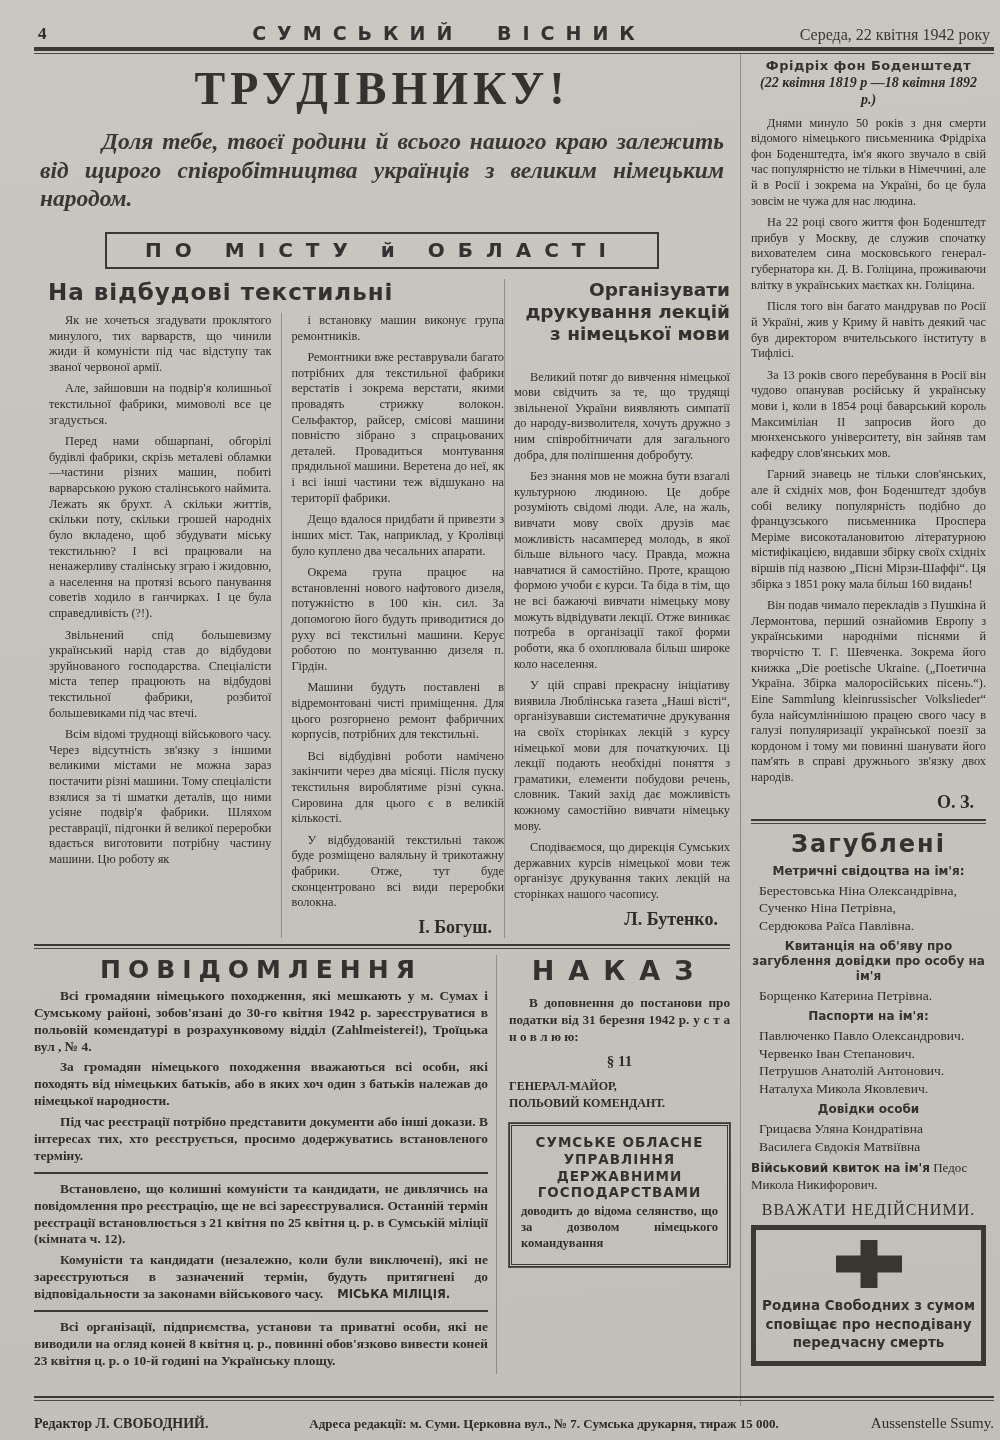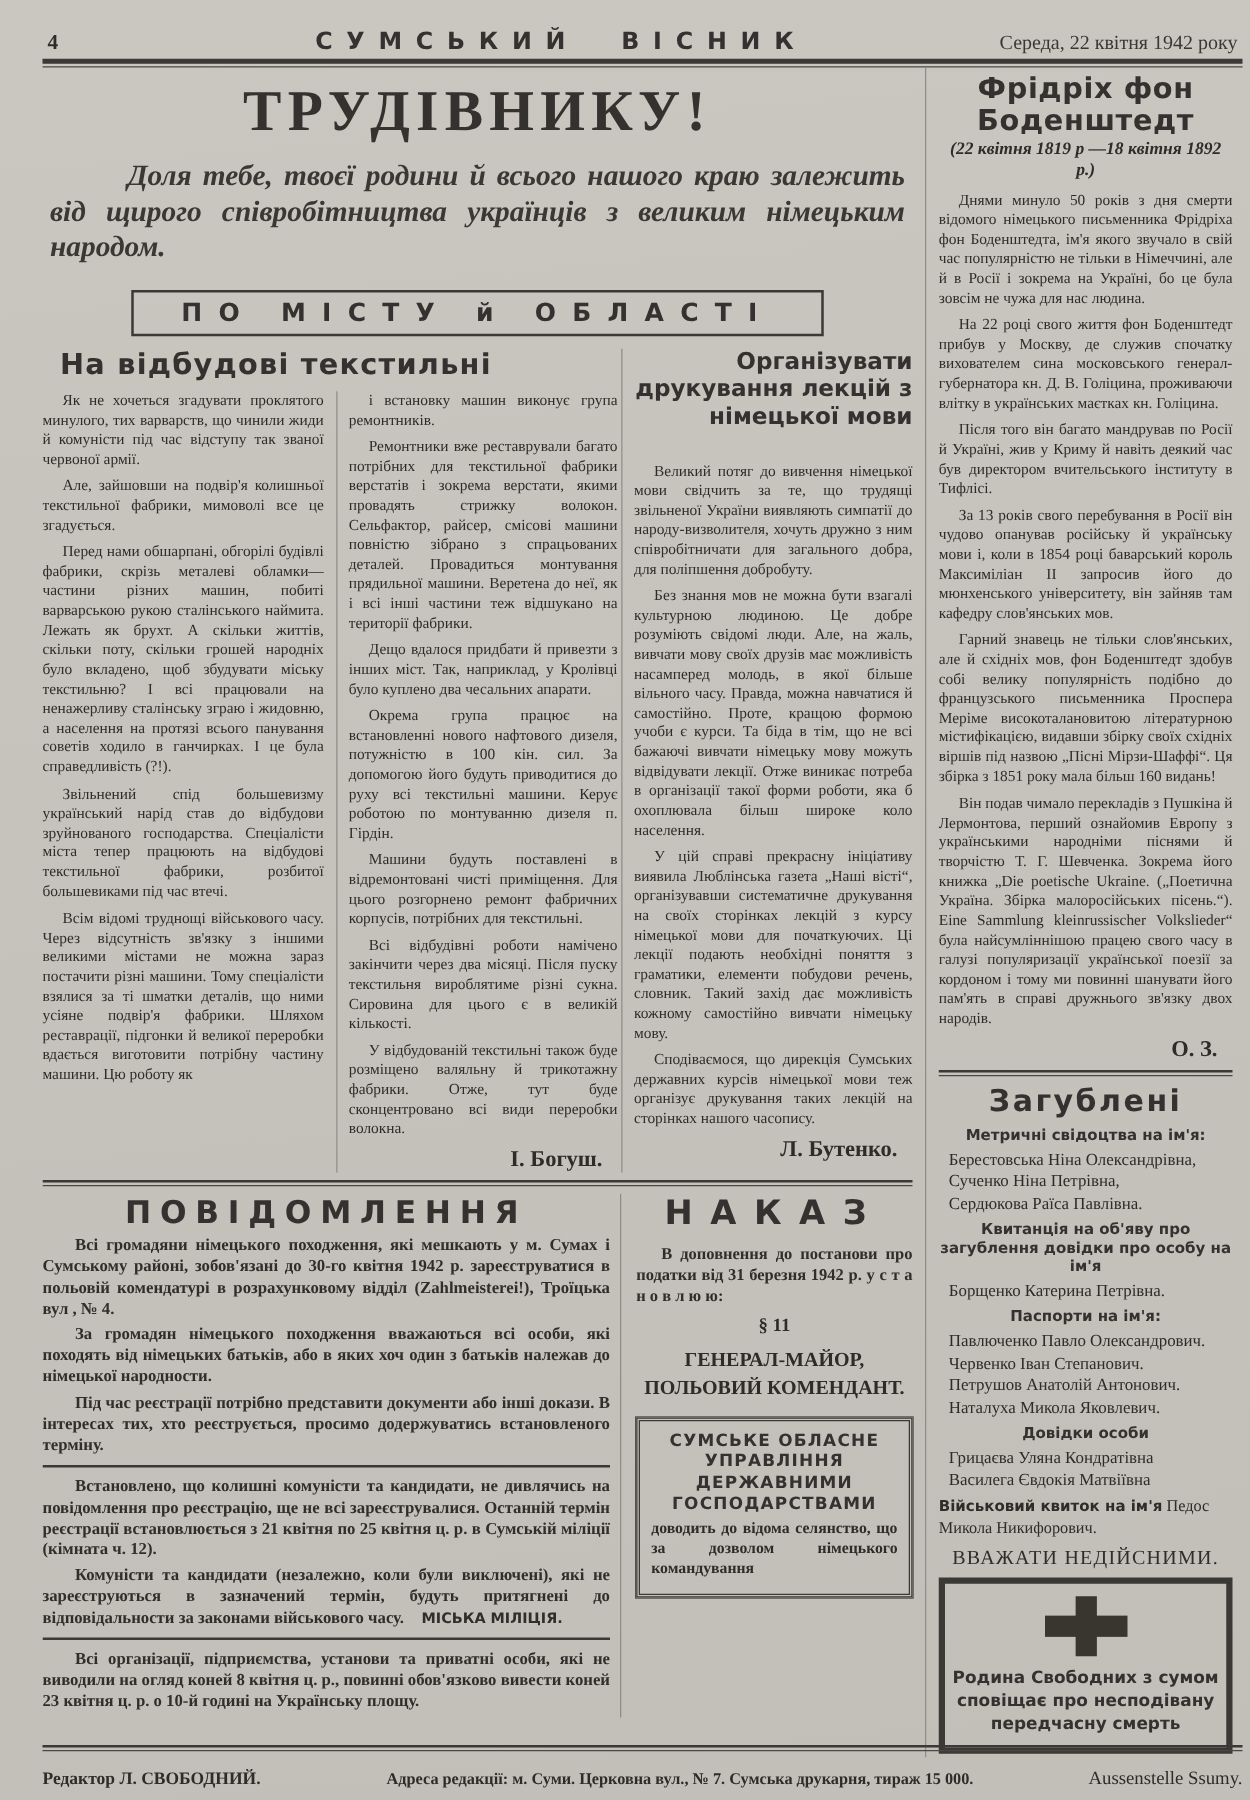--- a/index.html
+++ b/index.html
@@ -35,53 +35,53 @@
   .banner { display:inline-block; border:2px solid #3b3935; padding:4px 38px 5px 38px;
             font-family:"DejaVu Sans",sans-serif; font-weight:bold; font-size:20px;
             letter-spacing:13px; color:#343230; min-width:520px; }
 
   
   .articles { display:flex; }
   .textile { width:470px; }
   .textile h2 { font-family:"DejaVu Sans",sans-serif; font-weight:bold; font-size:23px;
                 letter-spacing:1px; margin:0 0 8px 14px; color:#343230; }
   .two-col { display:flex; }
-  .tcol { width:225px; }
+  .tcol { width:225px;margin-left:15px; }
   .tcol2 { border-left:1px solid #908d86; padding-left:9px; margin-left:10px; }
   .p { font-size:12.3px; line-height:1.27; text-align:justify; text-indent:16px;
        margin-bottom:6px; color:#2e2c28; }
   .sig { text-align:right; font-weight:bold; font-size:18px; padding-right:12px; margin-top:2px; }
 
   .german { width:236px; border-left:1px solid #908d86; margin-left:0; padding-left:9px; }
   .german h2 { font-family:"DejaVu Sans",sans-serif; font-weight:bold; font-size:18.5px;
                line-height:1.2; text-align:right; margin-bottom:24px; color:#343230; }
 
   
   .right-col h2.bod-title { font-family:"DejaVu Sans",sans-serif; font-weight:bold;
-        font-size:23px; text-align:center; letter-spacing:0.5px; margin-bottom:2px; color:#343230;}
+        font-size:13px; text-align:center; letter-spacing:0.5px; margin-bottom:2px; color:#343230;}
   .dates { font-weight:bold; font-style:italic; font-size:14px; text-align:center;
            line-height:1.2; margin-bottom:7px; }
 
   
   .bottom { display:flex; margin-top:2px; }
   .povid { width:462px; padding-right:8px; }
   .povid h2 { text-align:center; font-family:"DejaVu Sans",sans-serif; font-weight:bold;
               font-size:25px; letter-spacing:7px; margin-bottom:4px; color:#343230;}
   .n-p { font-size:13.4px; font-weight:bold; line-height:1.26; text-align:justify;
          text-indent:26px; margin-bottom:4px; color:#302e2a; }
   .mil { font-family:"DejaVu Sans",sans-serif; font-size:11.5px; font-weight:bold; white-space:nowrap; padding-left:14px;}
   .notice-sep { border-top:2px solid #3b3935; margin:7px 0 7px 0; }
 
   .nakaz { flex:1; border-left:1px solid #908d86; padding-left:12px; }
   .nakaz h2 { text-align:center; font-family:"DejaVu Sans",sans-serif; font-weight:bold;
               font-size:27px; letter-spacing:14px; margin-bottom:8px; color:#343230;}
   .nk-p { font-size:13.2px; font-weight:bold; line-height:1.3; text-align:justify;
           text-indent:20px; margin-bottom:8px; color:#302e2a;}
   .par-mark { text-align:center; font-weight:bold; font-size:15px; margin:4px 0 8px 0; }
-  .nk-sig { text-align:center; font-weight:bold; font-size:16px; line-height:1.35; }
+  .nk-sig { text-align:left; font-weight:bold; font-size:12px; line-height:1.35; }
 
   .school-box { border:3px double #3b3935; outline:1px solid #55534e; padding:8px 9px 9px 9px; margin-top:12px; }
   .sb-org { text-align:center; font-family:"DejaVu Sans",sans-serif; font-weight:bold;
             font-size:13.5px; line-height:1.25; letter-spacing:1px; color:#343230;}
   .sb-intro { font-size:12.6px; font-weight:bold; line-height:1.25; text-align:justify; margin:3px 0 4px 0;}
 
   
   .lost h2 { text-align:center; font-family:"DejaVu Sans",sans-serif; font-weight:bold;
              font-size:24px; letter-spacing:2px; margin:4px 0 6px 0; color:#343230;}
   .lost-head { font-family:"DejaVu Sans",sans-serif; font-weight:bold; font-size:12px;

